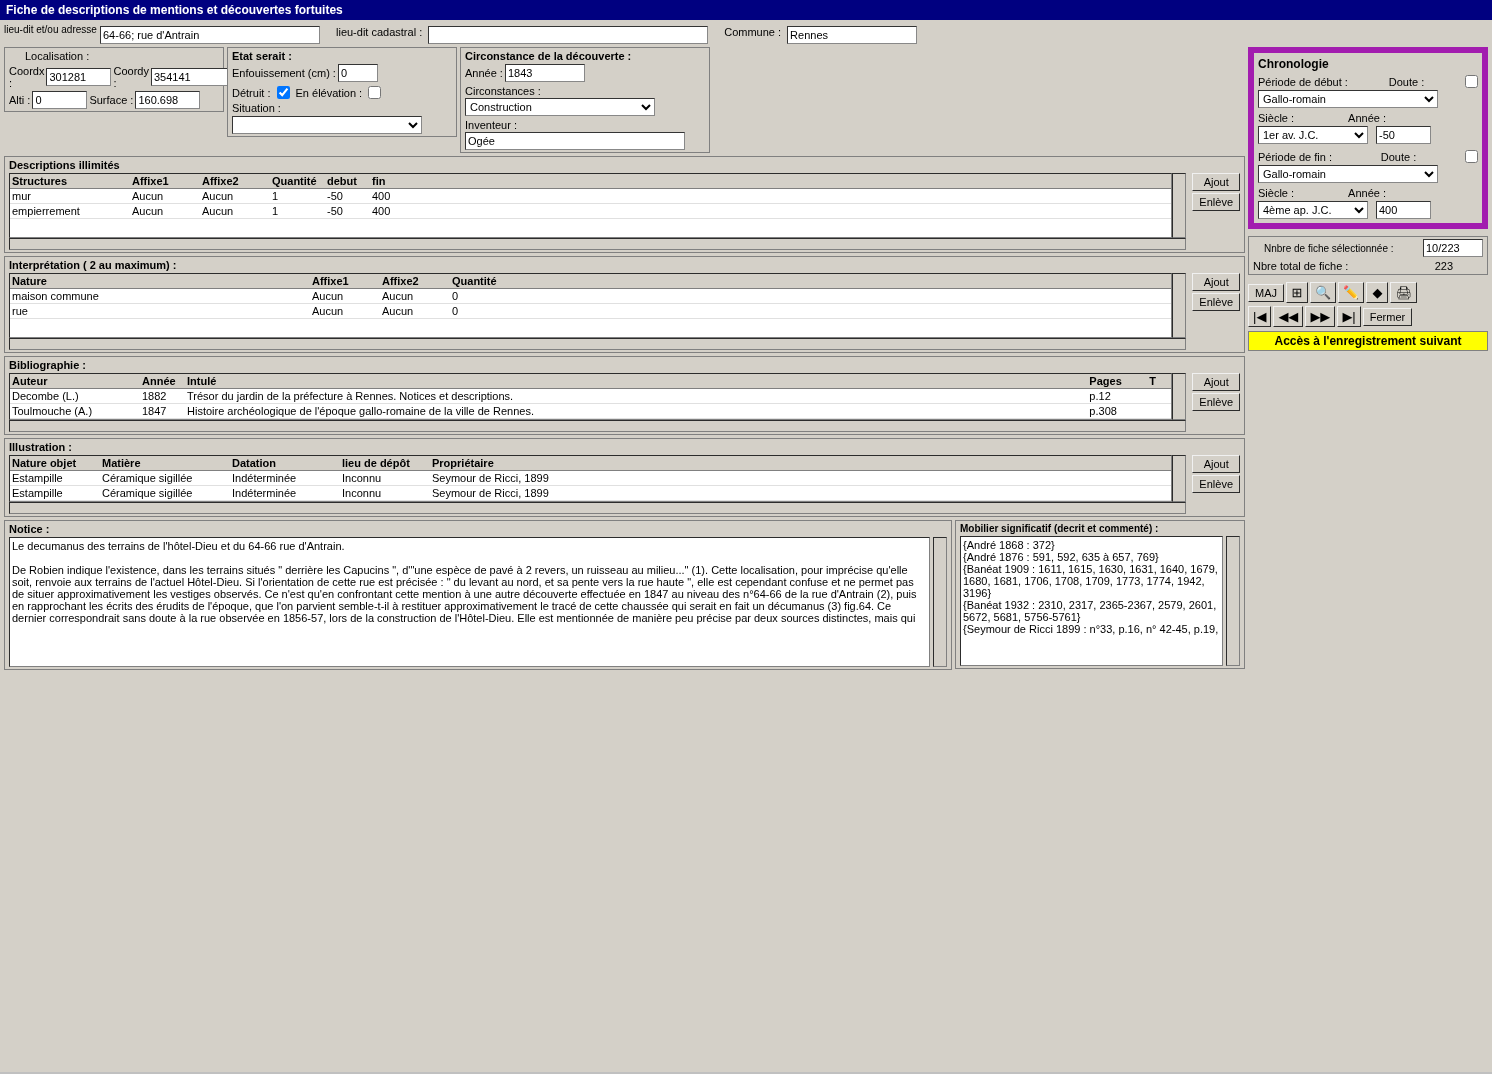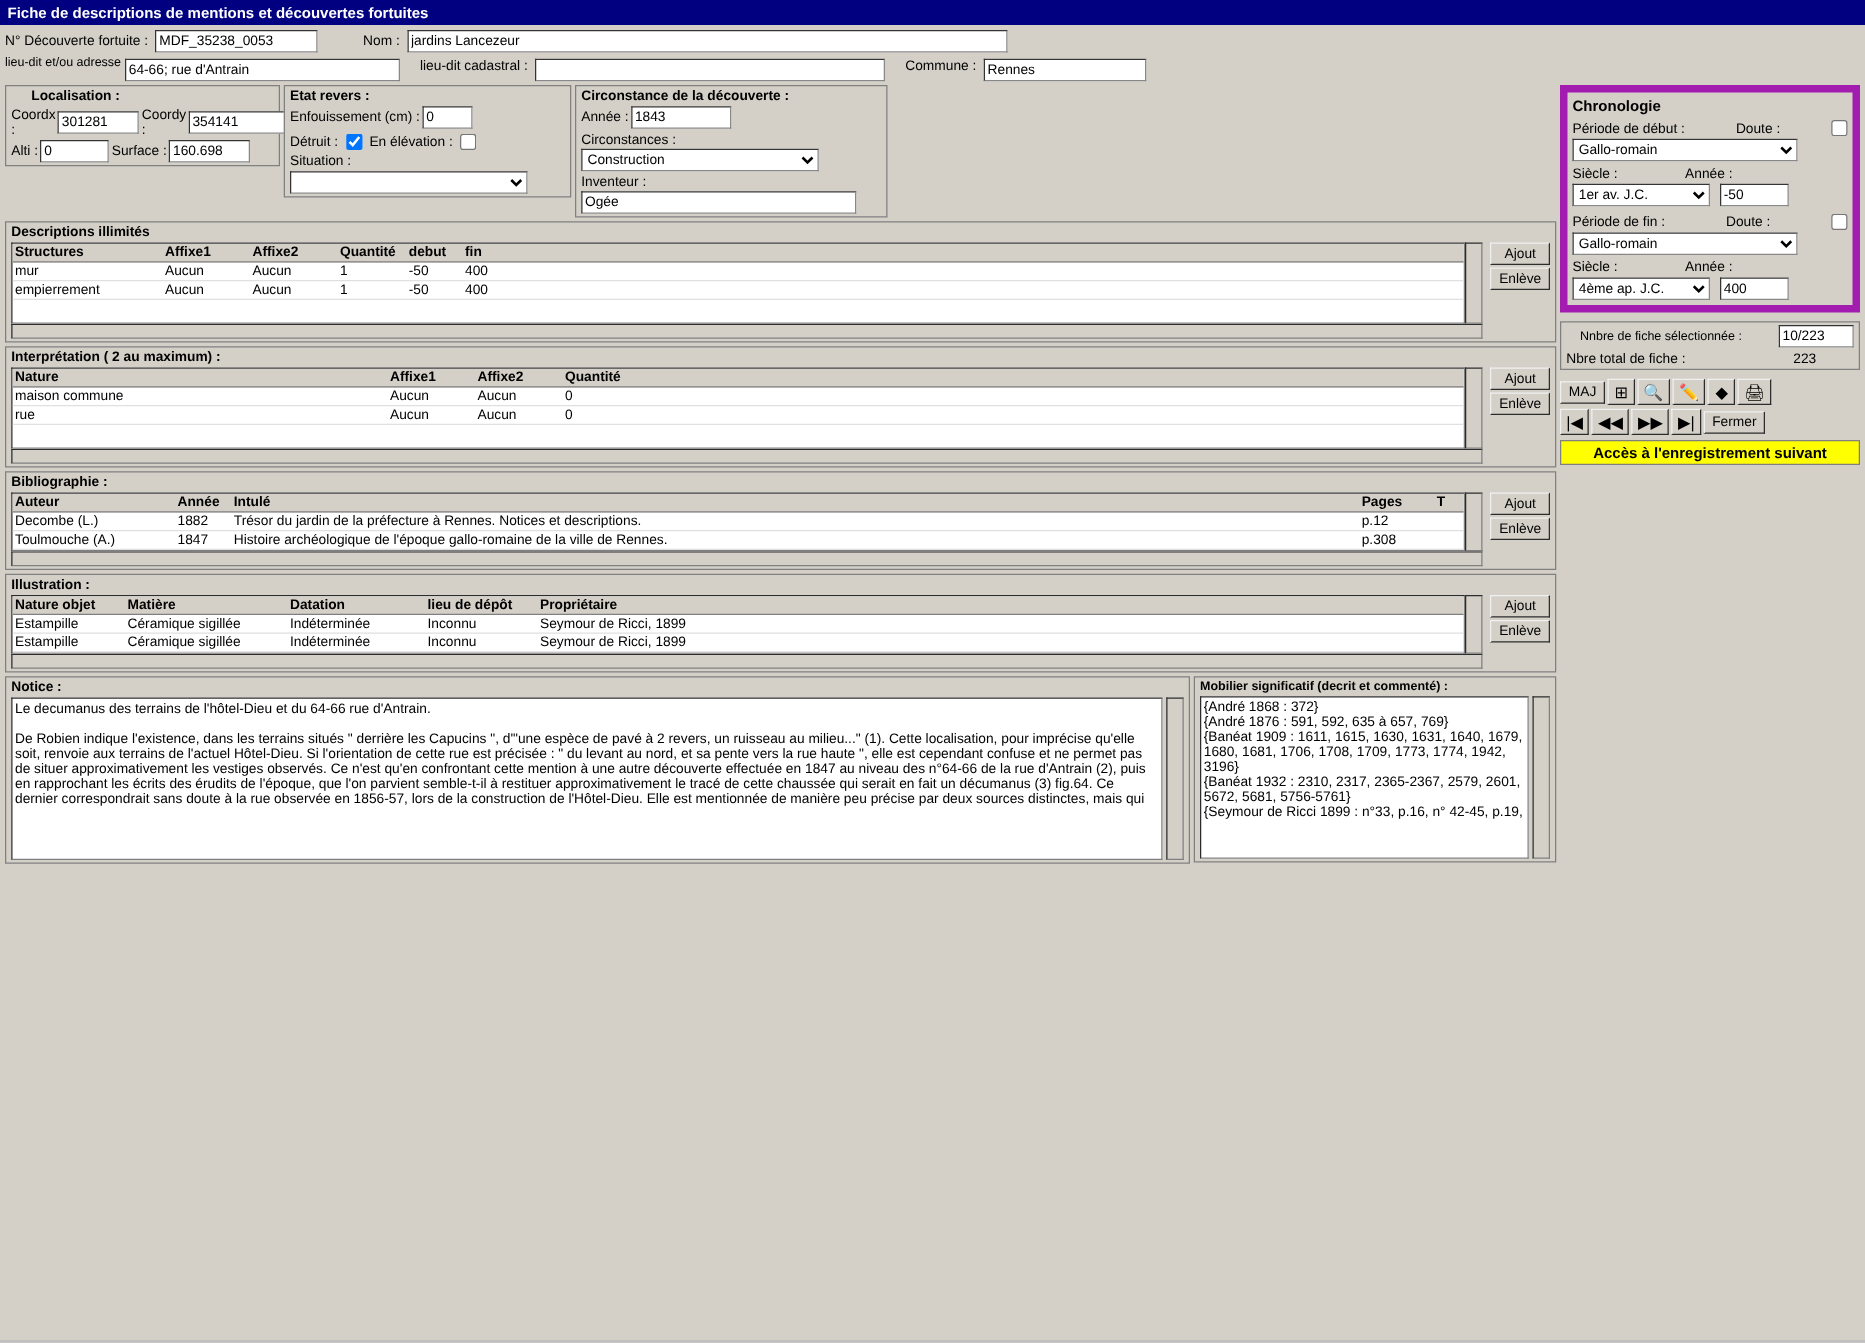--- a/index.html
+++ b/index.html
@@ -152,62 +152,56 @@
   </style>
 </head>
 <body>
 
 <div class="title-bar">
   <span>Fiche de descriptions de mentions et découvertes fortuites</span>
 </div>
 
 <div class="main-container">
 
-  <div class="row" style="gap:6px;">
-    <span class="label">N° Découverte fortuite :</span>
-    <input type="text" style="width: 130px;" value="MDF_35238_0053">
-    <span class="label" style="margin-left:30px;">Nom :</span>
-    <input type="text" style="width: 480px;" value="jardins Lancezeur">
-  </div>
 
   <div class="row" style="gap:6px; align-items:flex-start;">
     <div style="display:flex; flex-direction:column;">
       <span class="label" style="width:90px; font-size:10px;">lieu-dit et/ou adresse :</span>
     </div>
     <input type="text" style="width: 220px; margin-top: 2px;" value="64-66; rue d'Antrain">
     <span class="label" style="margin-left:10px; margin-top:2px;">lieu-dit cadastral :</span>
     <input type="text" style="width: 280px; margin-top: 2px;" value="">
     <span class="label" style="margin-left:10px; margin-top:2px;">Commune :</span>
     <input type="text" style="width: 130px; margin-top: 2px;" value="Rennes">
   </div>
 
   <div class="row" style="align-items:flex-start; gap:3px; flex:1;">
 
     <div class="left-panel">
 
       <div class="row" style="align-items:flex-start; gap:3px;">
 
         <div class="section-border" style="width:220px;">
-          <div style="font-weight:bold; margin-bottom:2px;padding-left:16px;">Localisation :</div>
+          <div style="font-weight:normal; margin-bottom:2px;padding-left:16px;">Localisation :</div>
           <div class="row" style="gap:2px; margin-top:3px;">
             <span>Coordx :</span>
             <input type="text" style="width: 65px;" value="301281">
             <span>Coordy :</span>
             <input type="text" style="width: 81px;" value="354141">
           </div>
           <div class="row" style="gap:2px; margin-top:2px;">
             <span>Alti :</span>
             <input type="text" style="width: 55px;" value="0">
             <span>Surface :</span>
             <input type="text" style="width: 65px;" value="160.698">
           </div>
         </div>
 
         <div class="section-border" style="width:230px;">
-          <div style="font-weight:bold; margin-bottom:2px;">Etat revers :</div>
+          <div style="font-weight:bold; margin-bottom:2px;">Etat serait :</div>
           <div class="row" style="gap:2px;">
             <span>Enfouissement (cm) :</span>
             <input type="text" style="width: 40px;" value="0">
           </div>
           <div class="row" style="gap:6px; margin-top:4px;">
             <span>Détruit :</span>
             <input type="checkbox" checked="" style="">
             <span>En élévation :</span>
             <input type="checkbox" style="">
           </div>

